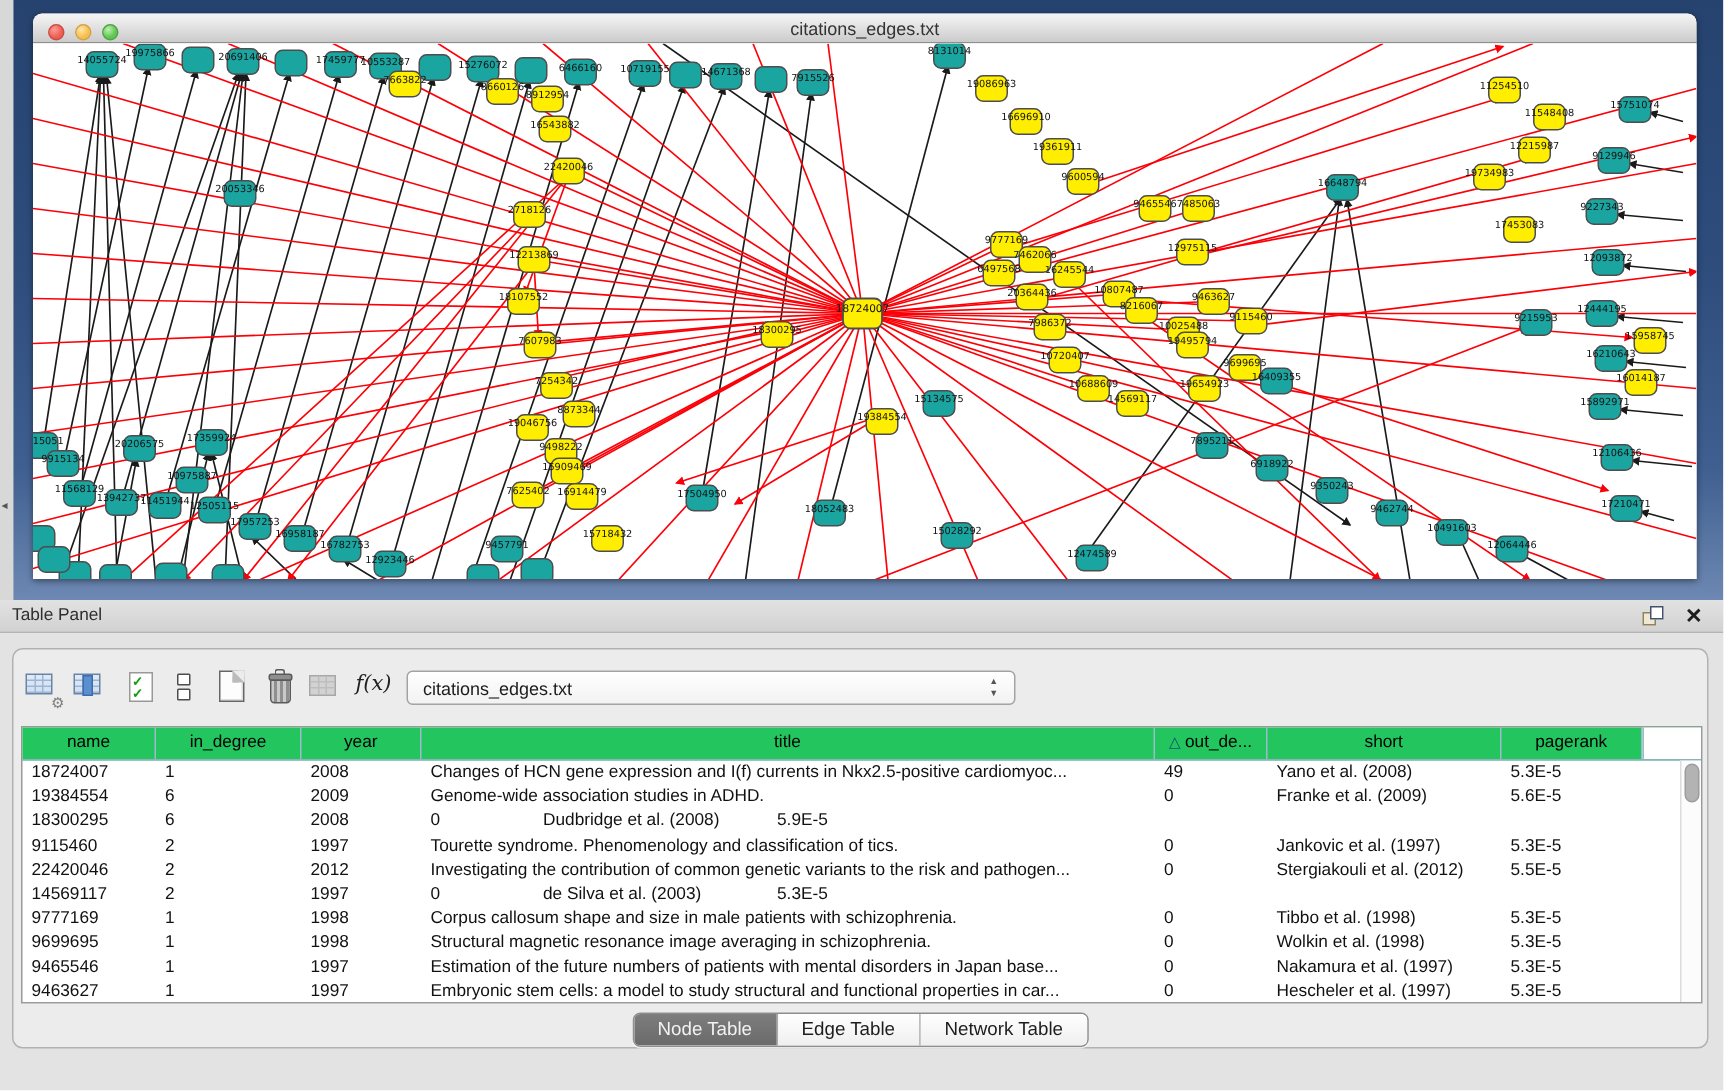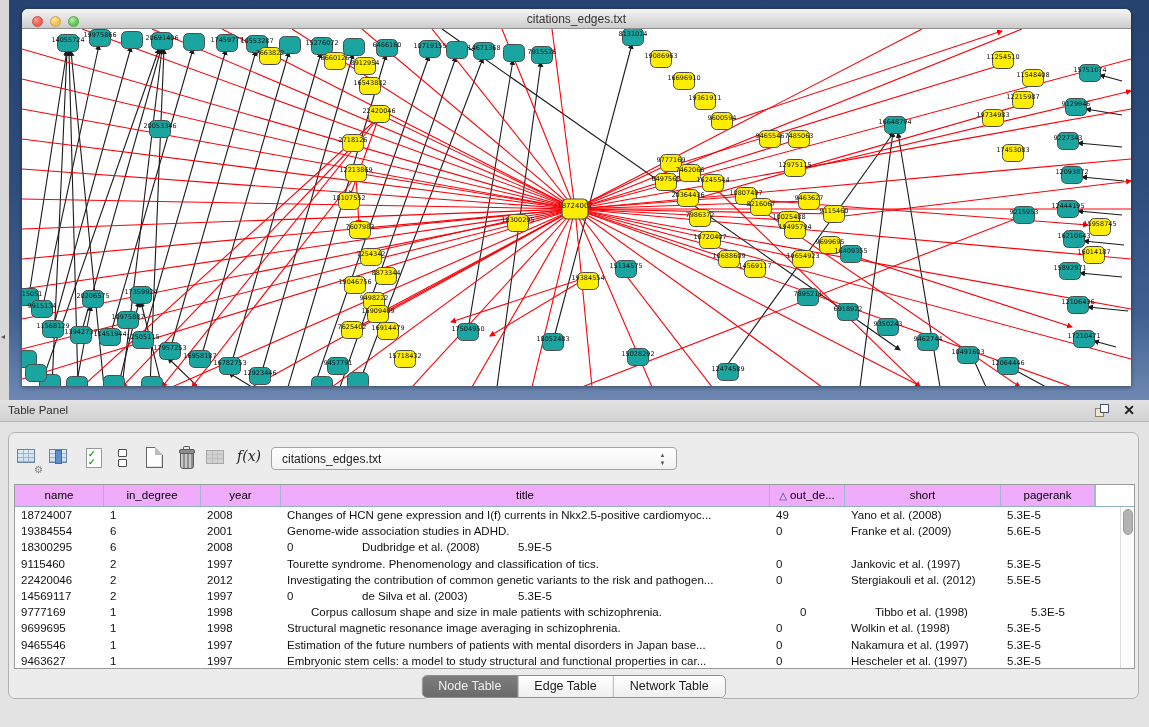--- a/index.html
+++ b/index.html
@@ -58,21 +58,21 @@
   .gray-table:after{content:"";position:absolute;top:0;bottom:0;left:5px;width:1px;background:#bdbdbd;box-shadow:5px 0 0 #bdbdbd;}
   .fx{position:absolute;left:2px;top:3px;font-family:"DejaVu Serif",serif;font-style:italic;font-size:14px;color:#222;}
   .combo{position:absolute;left:262px;top:2px;width:406px;height:23px;background:linear-gradient(180deg,#ffffff,#f2f2f2);
     border:1px solid #a3a3a3;border-radius:4px;box-sizing:border-box;cursor:pointer;}
   .combo-text{position:absolute;left:10px;top:4px;font-size:12px;color:#1c1c1c;}
   .combo-arrows{position:absolute;right:9px;top:3px;width:9px;height:16px;font-size:6px;line-height:4px;color:#555;text-align:center;}
   .combo-arrows div{height:8px;display:flex;align-items:center;justify-content:center;}
 
   
   .grid-wrap{position:absolute;left:5px;top:51px;width:1121px;height:185px;background:#fff;border:1px solid #9a9a9a;box-sizing:border-box;}
-  .hdr{display:flex;height:22px;background:#f0abfc;border-bottom:1px solid #8fb0c2;box-sizing:border-box;}
+  .hdr{display:flex;height:22px;background:#22c55e;border-bottom:1px solid #8fb0c2;box-sizing:border-box;}
   .hcell{box-sizing:border-box;border-right:1px solid #9dbccb;font-size:11.5px;color:#000;text-align:center;line-height:21px;
     overflow:hidden;white-space:nowrap;position:relative;}
   .hcell .sort-tri{color:#14506e;font-size:10px;margin-right:3px;}
   .hcell.filler{border-right:none;background:#fff;border-left:1px solid #9dbccb;}
   .rows{position:absolute;left:0;top:22px;right:13px;bottom:0;overflow:hidden;}
   .trow{display:flex;height:16.2px;}
   .tcell{box-sizing:border-box;padding-left:6px;font-size:11.5px;color:#111;line-height:16px;overflow:hidden;white-space:nowrap;text-overflow:clip;}
   .vscroll{position:absolute;right:0;top:22px;width:13px;bottom:0;background:#fcfcfc;border-left:1px solid #dcdcdc;}
   .vthumb{position:absolute;left:2px;top:2px;width:8px;height:24px;border-radius:5px;background:#b3b3b3;border:1px solid #9d9d9d;}
 
@@ -524,21 +524,21 @@
               <div class="tcell" style="width: 97px;">1</div>
               <div class="tcell" style="width: 80px;">2008</div>
               <div class="tcell" style="width: 489px;">Changes of HCN gene expression and I(f) currents in Nkx2.5-positive cardiomyoc...</div>
               <div class="tcell" style="width: 75px;">49</div>
               <div class="tcell" style="width: 156px;">Yano et al. (2008)</div>
               <div class="tcell" style="width: 94px;">5.3E-5</div>
             </div>
             <div class="trow">
               <div class="tcell" style="width: 89px;">19384554</div>
               <div class="tcell" style="width: 97px;">6</div>
-              <div class="tcell" style="width: 80px;">2001</div>
+              <div class="tcell" style="width: 80px;">2009</div>
               <div class="tcell" style="width: 489px;">Genome-wide association studies in ADHD.</div>
               <div class="tcell" style="width: 75px;">0</div>
               <div class="tcell" style="width: 156px;">Franke et al. (2009)</div>
               <div class="tcell" style="width: 94px;">5.6E-5</div>
             </div>
             <div class="trow">
               <div class="tcell" style="width: 89px;">18300295</div>
               <div class="tcell" style="width: 97px;">6</div>
               <div class="tcell" style="width: 80px;">2008</div>
               <div class="tcell" style="width: 75px;">0</div>
@@ -568,21 +568,21 @@
               <div class="tcell" style="width: 97px;">2</div>
               <div class="tcell" style="width: 80px;">1997</div>
               <div class="tcell" style="width: 75px;">0</div>
               <div class="tcell" style="width: 156px;">de Silva et al. (2003)</div>
               <div class="tcell" style="width: 94px;">5.3E-5</div>
             </div>
             <div class="trow">
               <div class="tcell" style="width: 89px;">9777169</div>
               <div class="tcell" style="width: 97px;">1</div>
               <div class="tcell" style="width: 80px;">1998</div>
-              <div class="tcell" style="width: 489px; margin-left: 24px;">Corpus callosum shape and size in male patients with schizophrenia.</div>
+              <div class="tcell" style="width: 489px;">Corpus callosum shape and size in male patients with schizophrenia.</div>
               <div class="tcell" style="width: 75px;">0</div>
               <div class="tcell" style="width: 156px;">Tibbo et al. (1998)</div>
               <div class="tcell" style="width: 94px;">5.3E-5</div>
             </div>
             <div class="trow">
               <div class="tcell" style="width: 89px;">9699695</div>
               <div class="tcell" style="width: 97px;">1</div>
               <div class="tcell" style="width: 80px;">1998</div>
               <div class="tcell" style="width: 489px;">Structural magnetic resonance image averaging in schizophrenia.</div>
               <div class="tcell" style="width: 75px;">0</div>

